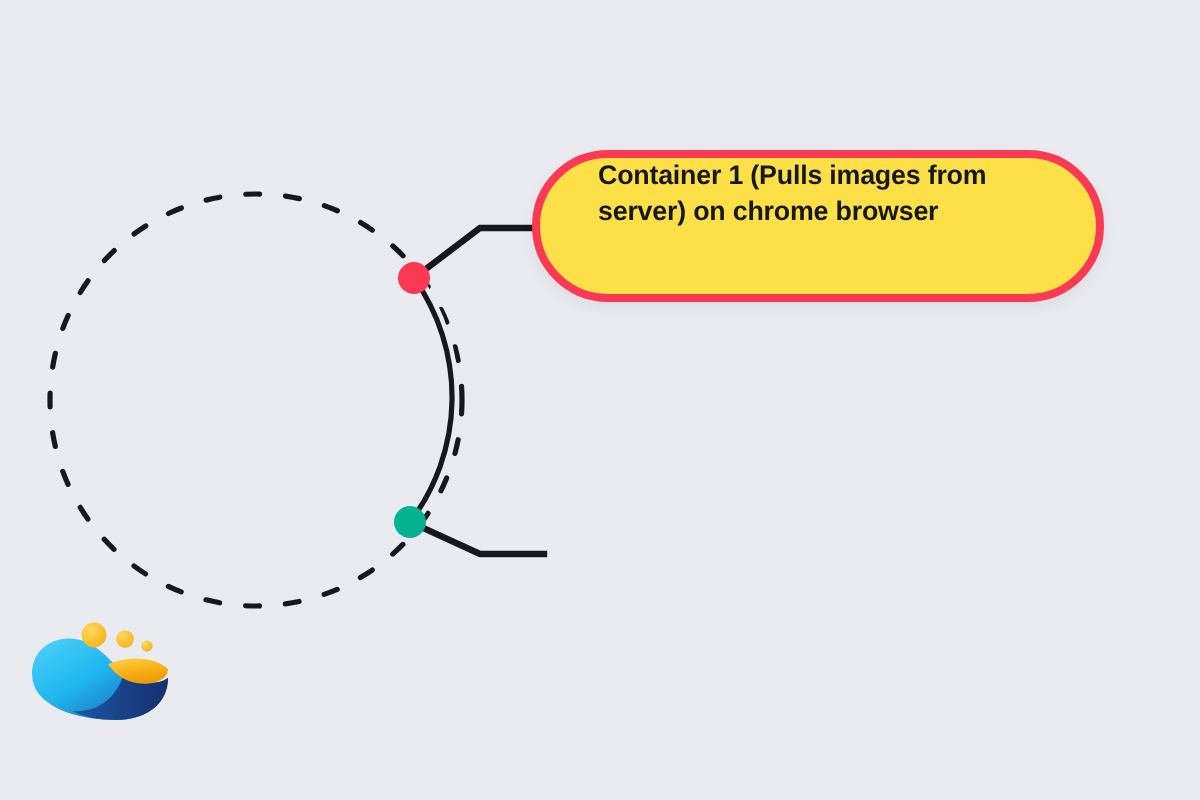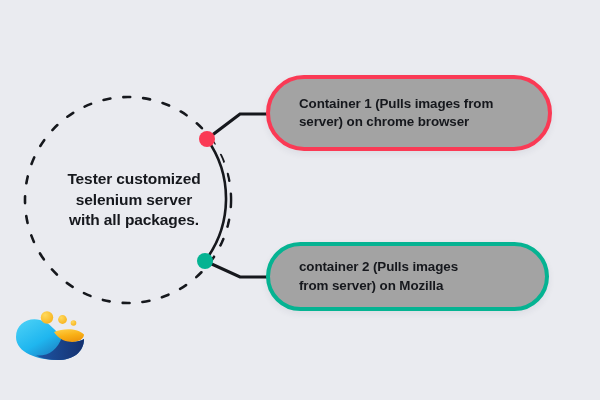--- a/index.html
+++ b/index.html
@@ -49,26 +49,26 @@
     color: #16181d;
     letter-spacing: -0.1px;
     white-space: pre-line;
     transform: translate(6px, 0px);
   }
 
   
   .pill {
     position: absolute;
     box-sizing: border-box;
-    background: #a3a3a3;
+    background: #fde047;
     border-style: solid;
     border-width: 4px;
     border-radius: 999px;
     display: flex;
-    align-items: center;
+    align-items: flex-start;
   }
   .pill-text {
     font-size: 13.4px;
     font-weight: bold;
     line-height: 1.36;
     color: #16181d;
     letter-spacing: -0.1px;
     white-space: pre-line;
     padding-left: 29px;
     padding-right: 16px;
@@ -144,38 +144,29 @@
 
     <path d="M 207 139 A 103 103 0 0 1 205 261" fill="none" stroke="#eaebf0" stroke-width="7"></path>
 
     <path d="M 207 139 A 103 103 0 0 1 205 261" fill="none" stroke="#16181d" stroke-width="2.6" stroke-linecap="round"></path>
 
     <path d="M 207 139 L 240 114 L 270 114" fill="none" stroke="#16181d" stroke-width="3.2" stroke-linecap="square" stroke-linejoin="miter"></path>
 
     <path d="M 205 261 L 240 277 L 272 277" fill="none" stroke="#16181d" stroke-width="3.2" stroke-linecap="square" stroke-linejoin="miter"></path>
   </svg>
 
-  <div class="server-node">
-    <div class="server-label">Tester customized
-selenium server
-with all packages.</div>
-  </div>
 
   <div class="dot" id="dot-chrome"></div>
   <div class="dot" id="dot-mozilla"></div>
 
   <div class="pill" id="pill-chrome">
     <div class="pill-text">Container 1 (Pulls images from
 server) on chrome browser</div>
   </div>
 
-  <div class="pill" id="pill-mozilla">
-    <div class="pill-text">container 2 (Pulls images
-from server) on Mozilla</div>
-  </div>
 
   <div class="logo">
     <svg class="logo-mark" viewBox="0 0 86 56">
       <defs>
         <linearGradient id="gWaveBlue" x1="0" y1="0" x2="1" y2="1">
           <stop offset="0%" stop-color="#4fd3f7"></stop>
           <stop offset="45%" stop-color="#1fb6ef"></stop>
           <stop offset="100%" stop-color="#1a4f9c"></stop>
         </linearGradient>
         <linearGradient id="gWaveDark" x1="0" y1="0" x2="1" y2="0">

